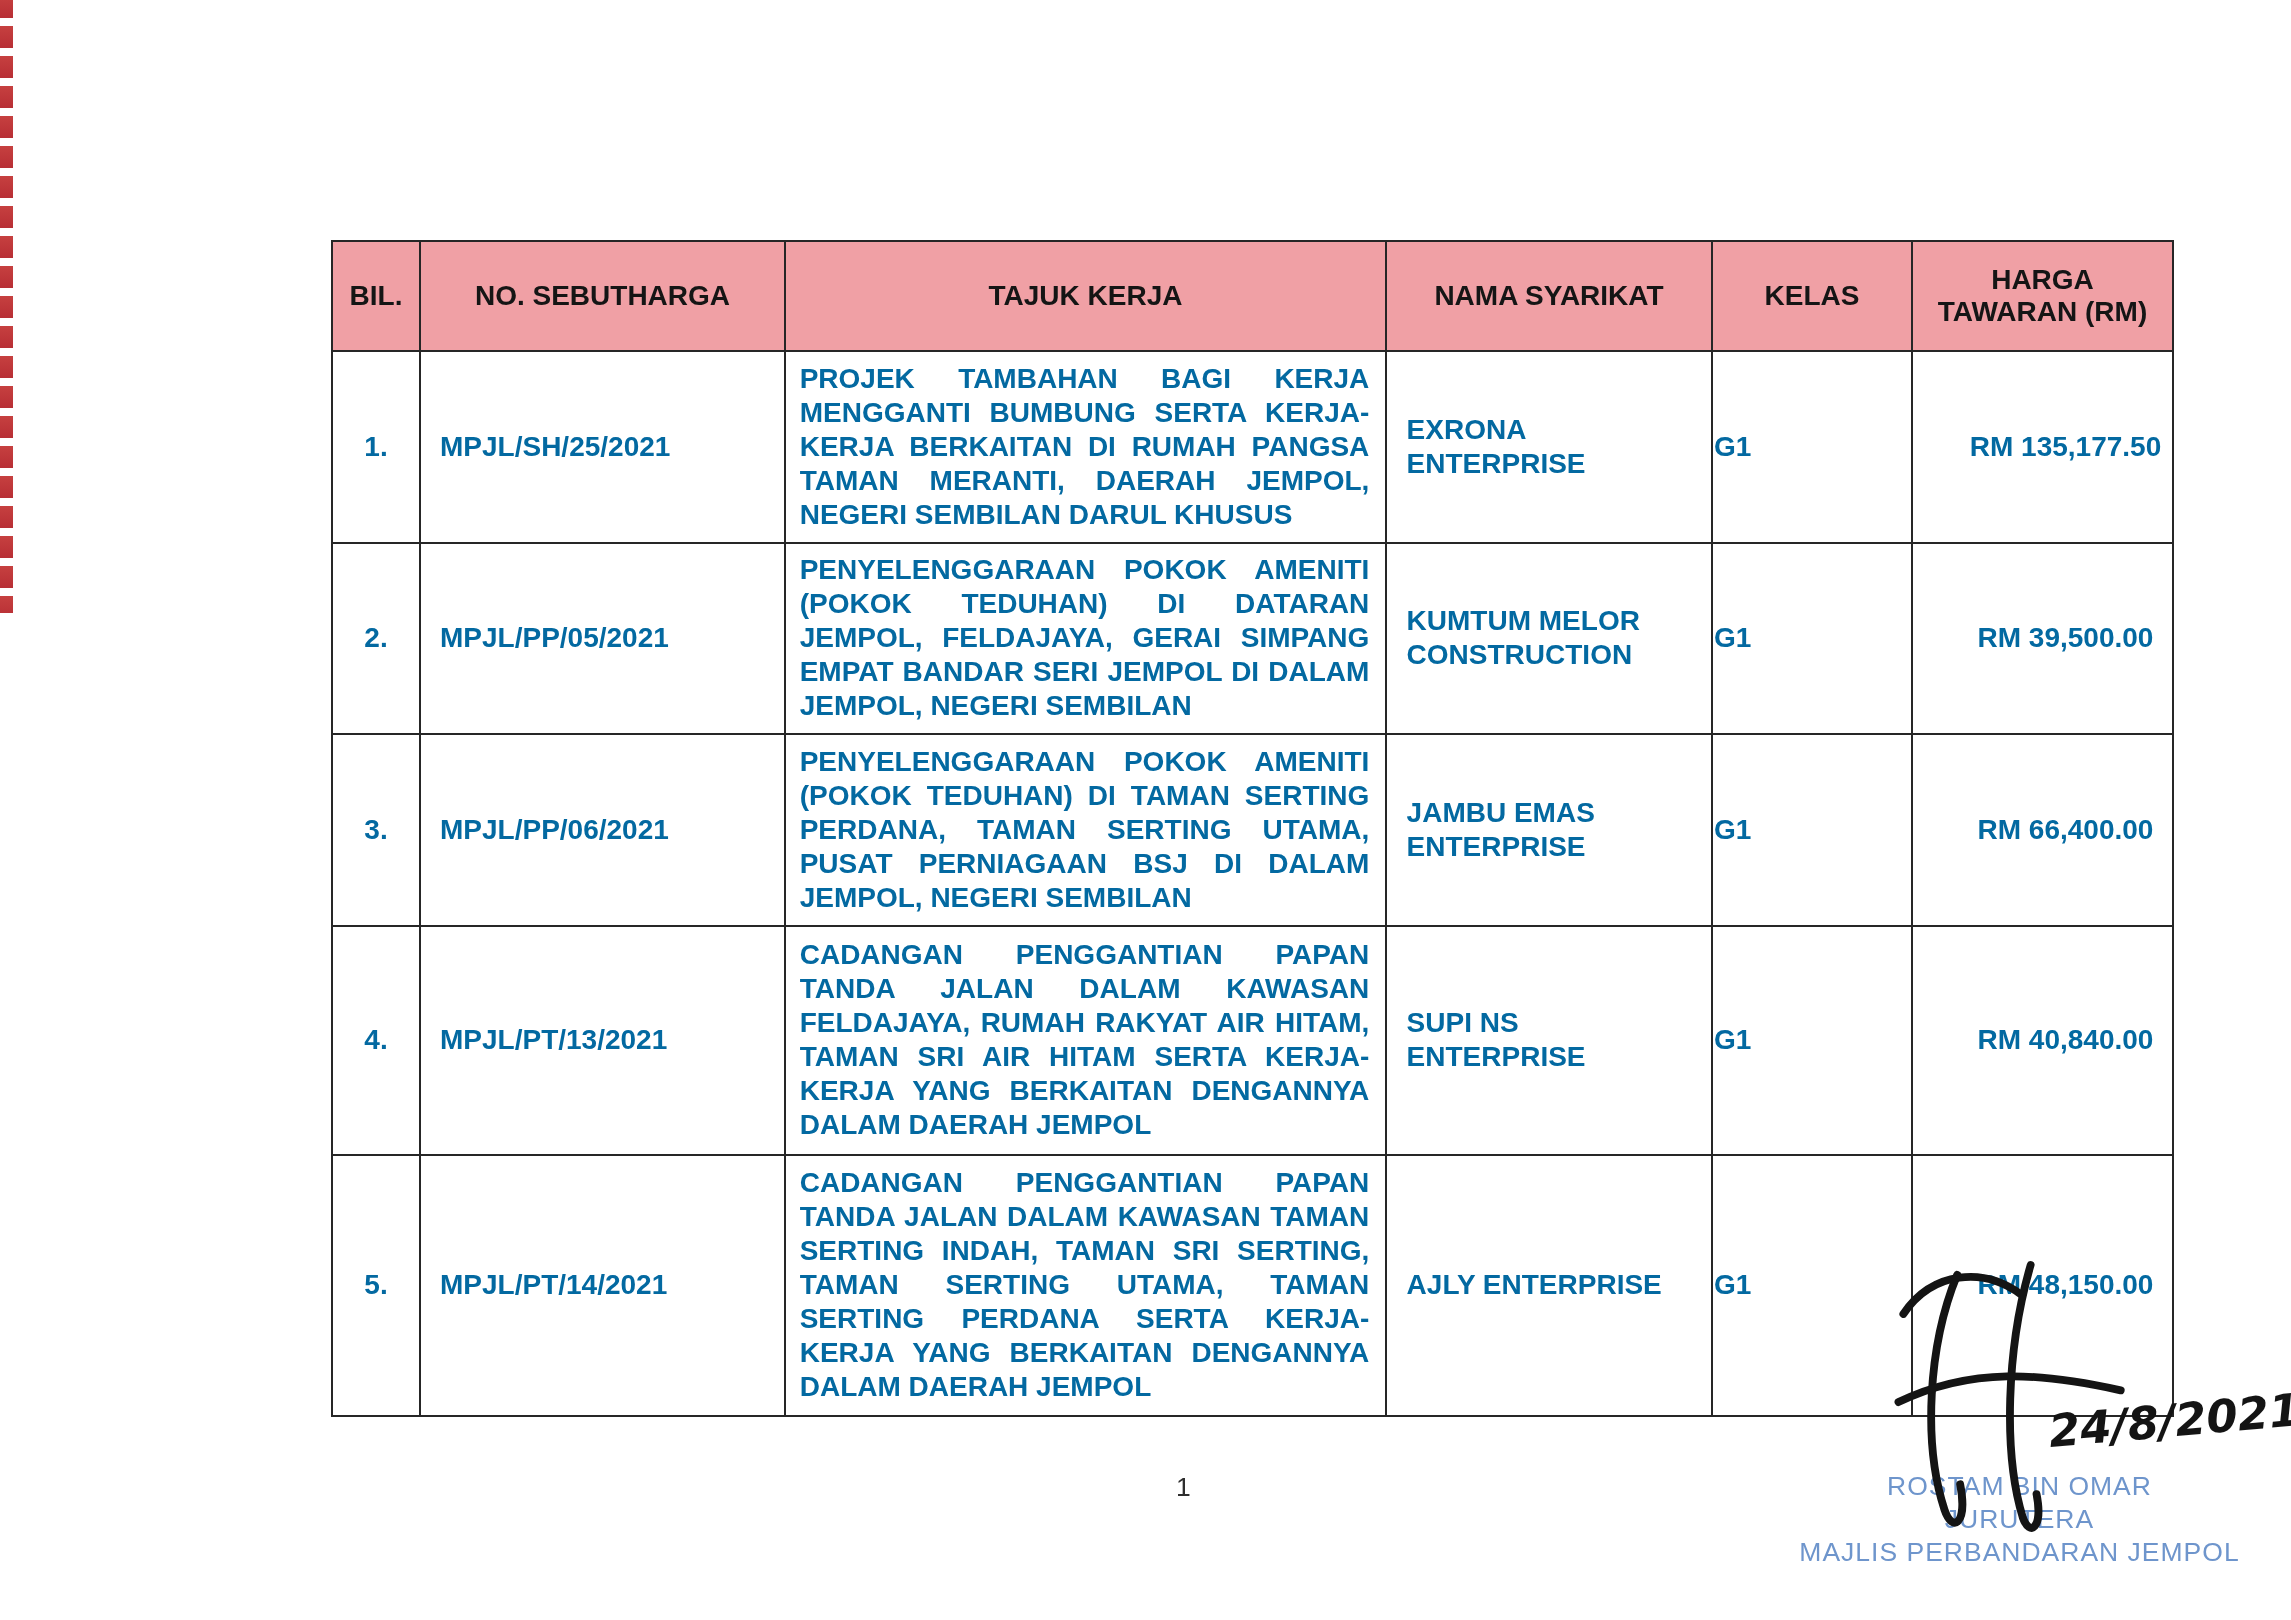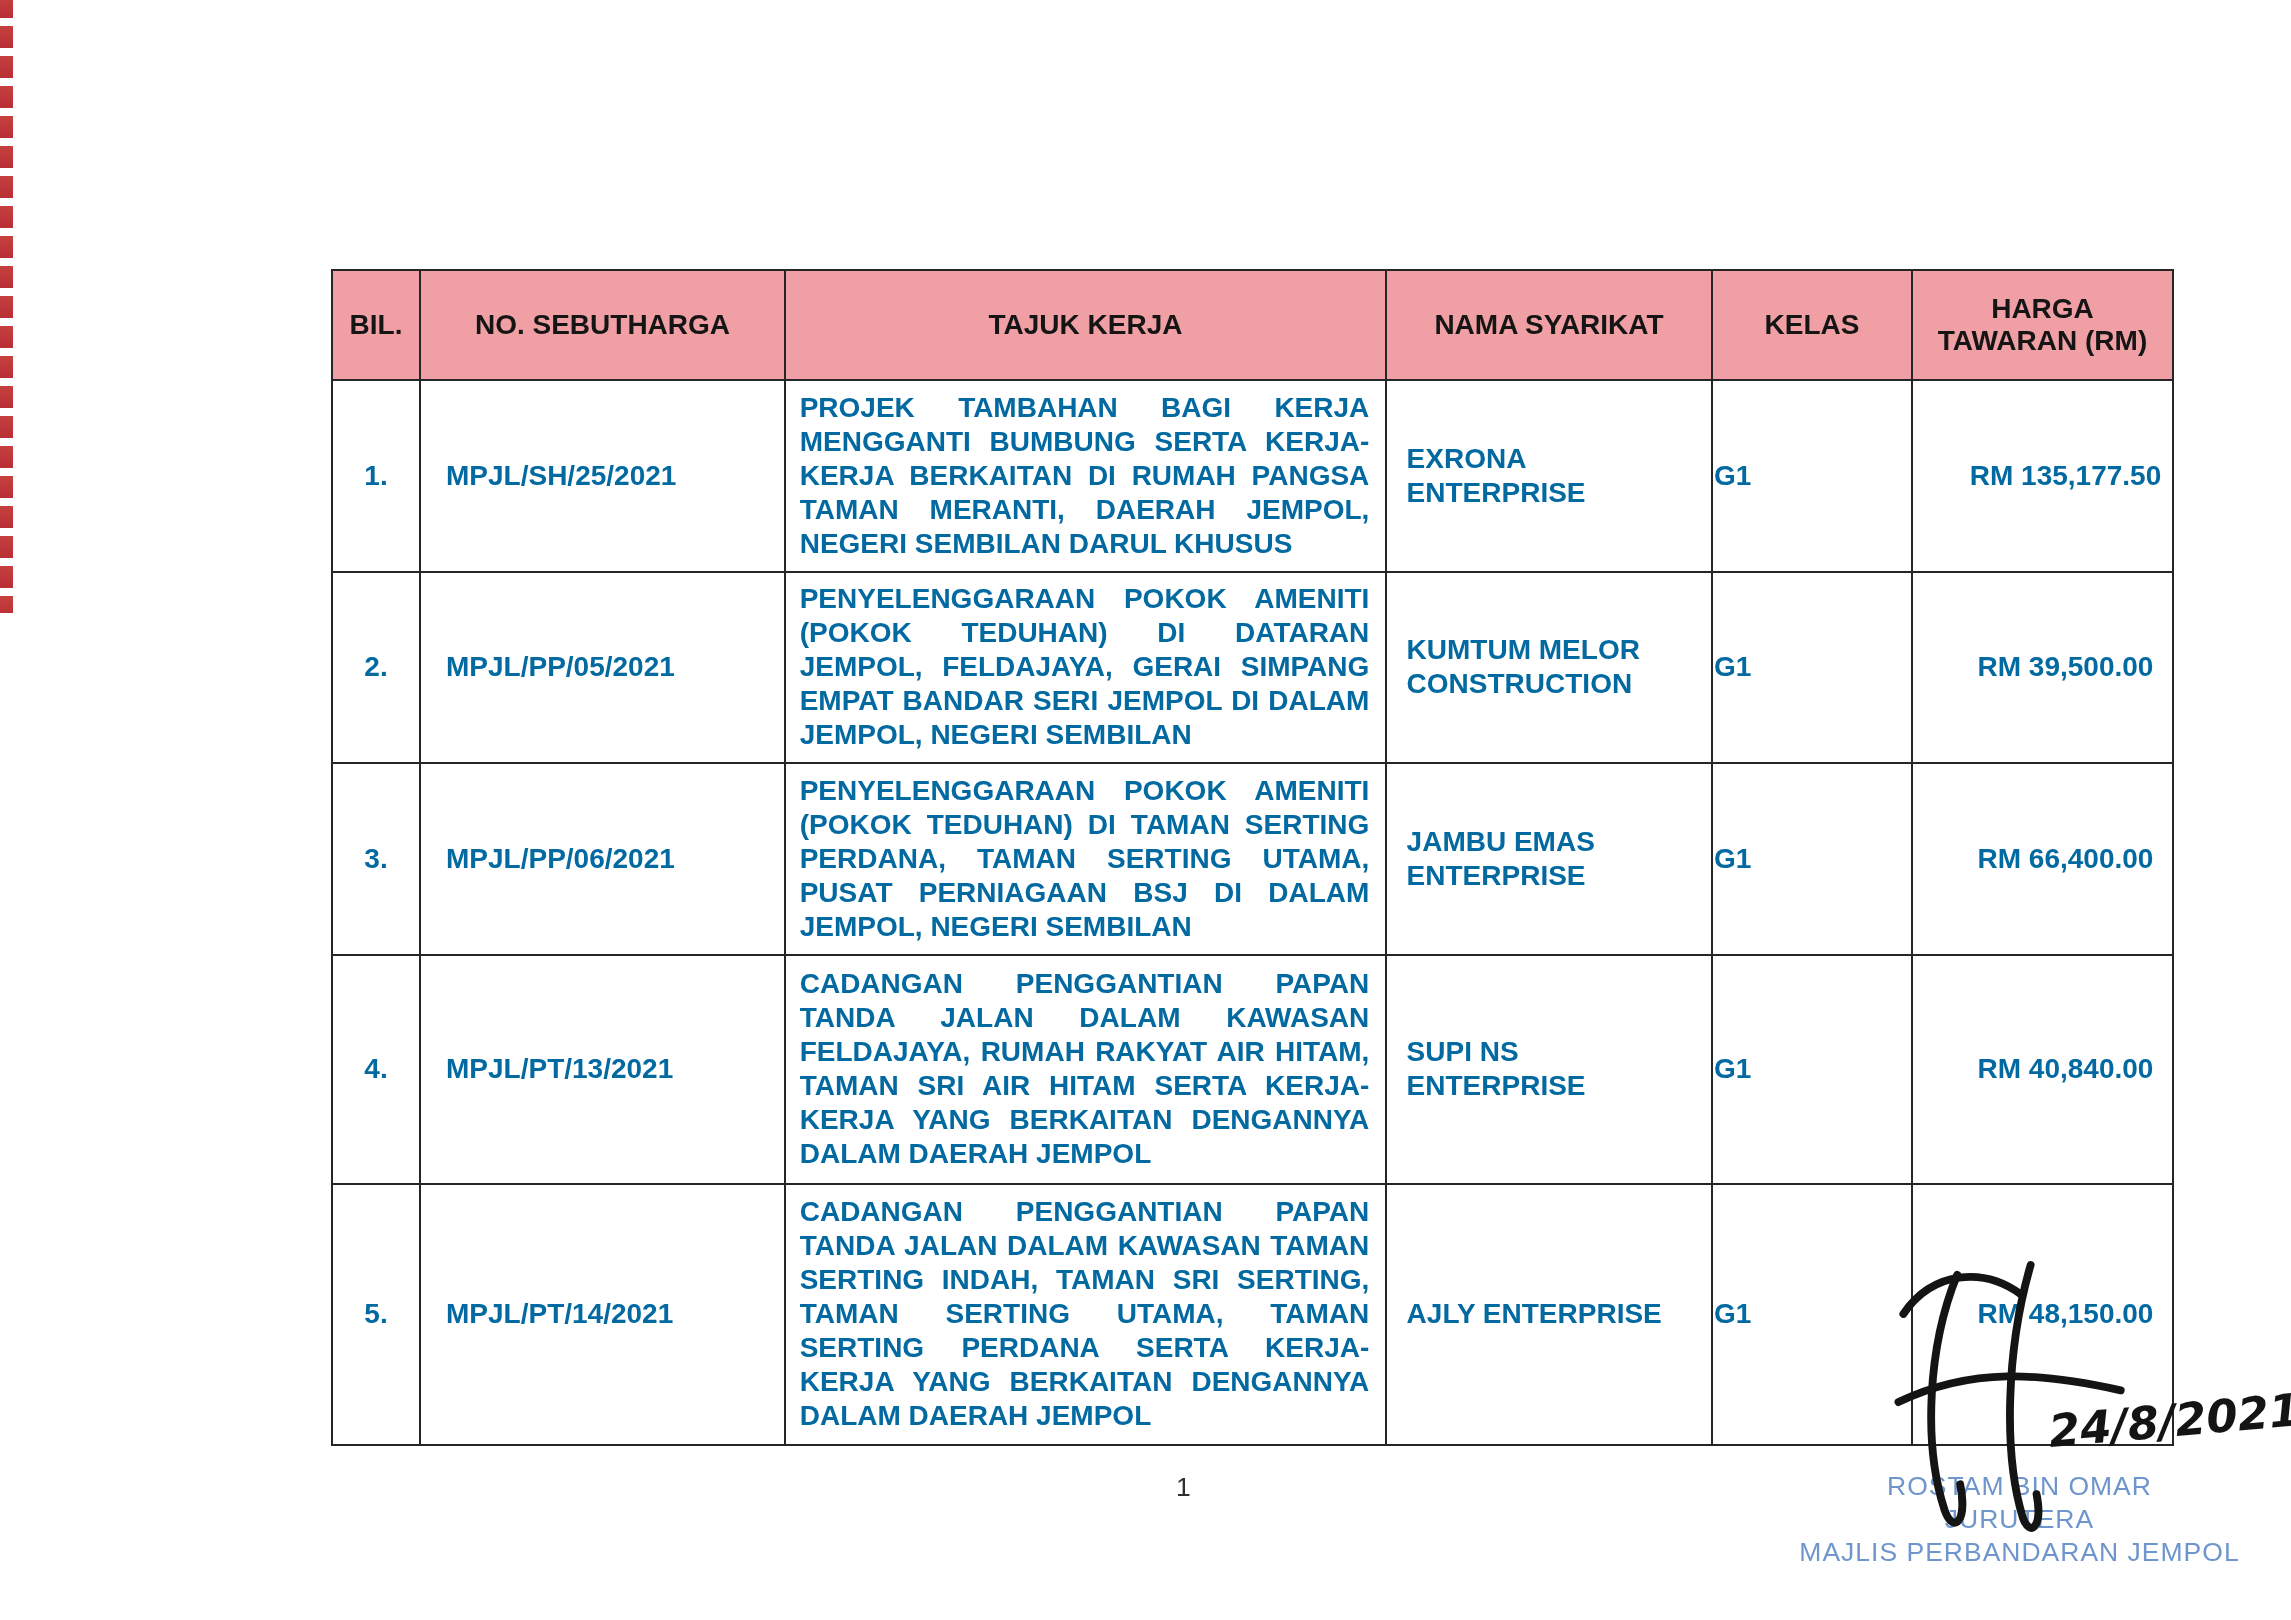--- a/index.html
+++ b/index.html
@@ -16,38 +16,38 @@
     position:absolute;left:0;top:-3.9px;width:12.7px;height:617px;
     background:repeating-linear-gradient(180deg,#c64040 0px,#b82f35 21.6px,rgba(255,255,255,0) 21.6px,rgba(255,255,255,0) 30px);
   }
   .doc-title{
     position:absolute;left:333px;top:154px;
     font-size:29px;font-weight:bold;letter-spacing:-0.2px;color:#1c1c1c;
     white-space:nowrap;
   }
   table.decisions{
     position:absolute;left:331px;top:240px;width:1841px;
-    border-collapse:collapse;table-layout:fixed;margin-top:29px;
+    border-collapse:collapse;table-layout:fixed;
   }
   table.decisions th, table.decisions td{
     border:2.9px solid #262626;
     font-weight:bold;
     vertical-align:middle;
   }
   table.decisions th{
     background:#f0a0a5;
     font-size:28px;height:108px;
     text-align:center;padding:0 7.8px;
     white-space:pre-line;
     color:#151515;
   }
   table.decisions td{font-size:28px;color:#0369a1;}
   .r1{height:186px}.r2{height:189px}.r3{height:189px}.r4{height:229px}.r5{height:261px}
   td.c-bil{text-align:center;}
-  td.c-no{text-align:left;padding-left:25px;}
+  td.c-no{text-align:left;padding-left:19px;}
   td.c-tajuk{
     text-align:justify;text-justify:inter-word;
     padding:9.8px 15.7px 9.8px 13.7px;line-height:34px;
   }
   td.c-nama{padding:0 19.6px;line-height:34px;}
   td.c-kelas{}
   td.c-harga{text-align:center;padding-left:47px;}
   .page-number{
     position:absolute;left:1176px;top:1472px;
     font-size:26.5px;color:#2e2e2e;

